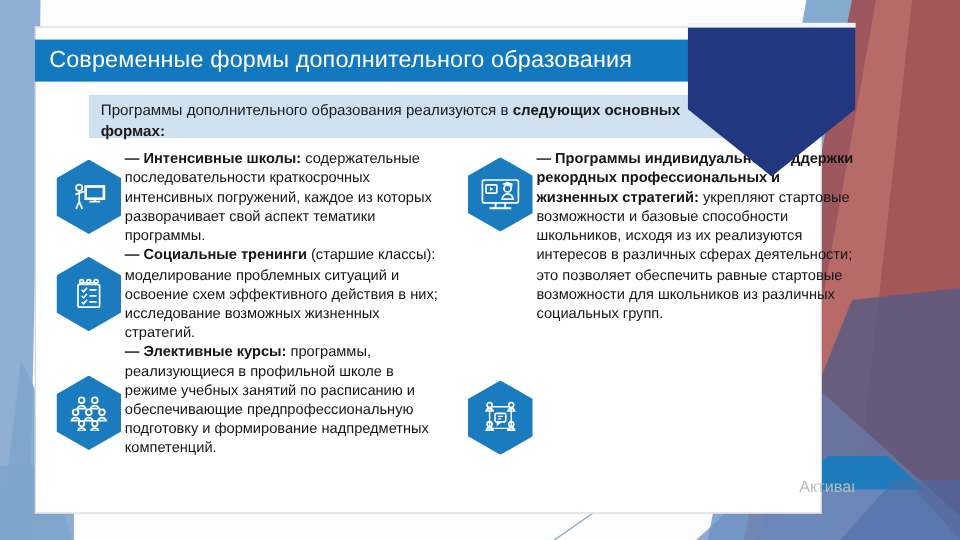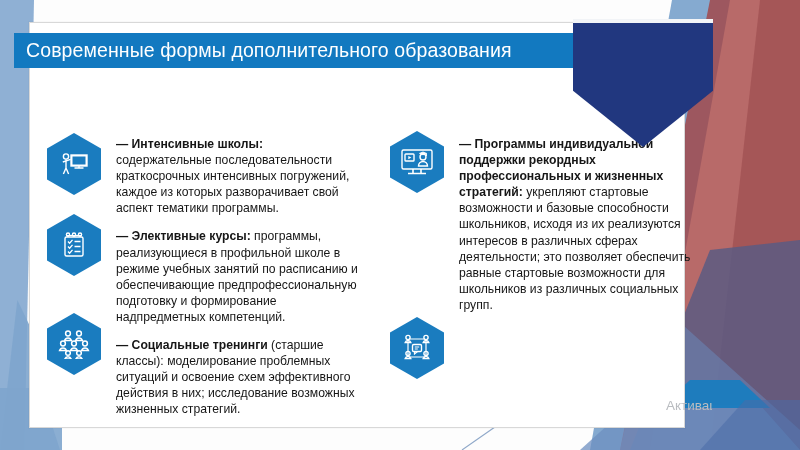--- a/index.html
+++ b/index.html
@@ -28,21 +28,21 @@
   
   .card{
     position:absolute;left:29px;top:22px;width:654px;height:404px;
     background:#ffffff;
     border:1px solid #d8d8d8;
     box-shadow:0 0 0 1px rgba(0,0,0,.02);
   }
 
   
   .title-banner{
-    position:absolute;left:14px;top:33px;width:625px;height:35px;
+    position:absolute;left:29px;top:33px;width:625px;height:35px;
     background:#1279c0;
     display:flex;align-items:center;
   }
   .title-text{
     color:#ffffff;font-size:19.5px;font-weight:400;
     padding-left:12px;letter-spacing:.1px;white-space:nowrap;
   }
 
   
   .intro-box{
@@ -54,21 +54,21 @@
   .intro-text{
     font-size:12.6px;line-height:16.5px;color:#1a1a1a;
   }
   .intro-text b{font-weight:bold;}
 
   
   .col{position:absolute;top:124px;}
   .col-left{left:104px;width:268px;}
   .col-right{left:447px;width:268px;}
   .col p{
-    margin:12px;
+    margin:0;
     font-size:12.2px;line-height:16.1px;color:#161616;
   }
   .col p b{font-weight:bold;}
   .em-dash{white-space:nowrap;}
 
   
   .hex{
     position:absolute;width:54px;height:62px;
     background:#1a7cbf;
     clip-path:polygon(50% 0%,100% 25%,100% 75%,50% 100%,0% 75%,0% 25%);
@@ -149,20 +149,23 @@
 
   <div class="card"></div>
 
   <div class="title-banner">
     <span class="title-text">Современные формы дополнительного образования</span>
   </div>
 
   <div class="pennant-cap"></div>
   <div class="pennant"></div>
 
+  <div class="intro-box">
+    <div class="intro-text"><span>Программы дополнительного образования реализуются в </span><b>следующих основных формах:</b></div>
+  </div>
 
   <div class="hex hex-1">
     <svg width="32" height="32" viewBox="0 0 32 32" fill="none" stroke="#ffffff" stroke-width="1.4">
       <rect x="13" y="7" width="16" height="11" fill="#ffffff" stroke="#ffffff"></rect>
       <rect x="14.5" y="8.5" width="13" height="8" fill="#1a7cbf" stroke="none"></rect>
       <circle cx="8" cy="8.5" r="2.6"></circle>
       <path d="M8 11.2 L8 20 M4.8 14 L12.6 11.4 M8 20 L5.4 26 M8 20 L10.6 26"></path>
       <path d="M21 18 L21 20 M16.5 20 L25.5 20"></path>
     </svg>
   </div>
@@ -231,22 +234,22 @@
           <path d="M22.2 26.5 a2.9 2.9 0 0 1 5.6 0 z"></path>
       </g>
       <rect x="11.5" y="12.5" width="9" height="7" rx="1.2"></rect>
       <path d="M13.5 19.5 L13.5 22 L16.5 19.5" stroke-width="1.2"></path>
       <path d="M13.8 15 L18.2 15 M13.8 17 L16.8 17" stroke-width="1.1"></path>
     </svg>
   </div>
 
   <div class="col col-left">
     <p><b class="em-dash">— Интенсивные школы:</b><span> содержательные последовательности краткосрочных интенсивных погружений, каждое из которых разворачивает свой аспект тематики программы.</span></p>
+    <p><b class="em-dash"> — Социальные тренинги</b><span> (старшие классы): моделирование проблемных ситуаций и освоение схем эффективного действия в них; исследование возможных жизненных стратегий.</span></p>
     <p><b class="em-dash">— Элективные курсы:</b><span> программы, реализующиеся в профильной школе в режиме учебных занятий по расписанию и обеспечивающие предпрофессиональную подготовку и формирование надпредметных компетенций.</span></p>
-    <p><b class="em-dash"> — Социальные тренинги</b><span> (старшие классы): моделирование проблемных ситуаций и освоение схем эффективного действия в них; исследование возможных жизненных стратегий.</span></p>
   </div>
 
   <div class="col col-right">
     <p><b>— Программы индивидуальной поддержки рекордных профессиональных и жизненных стратегий:</b><span> укрепляют стартовые возможности и базовые способности школьников, исходя из их реализуются интересов в различных сферах деятельности; это позволяет обеспечить равные стартовые возможности для школьников из различных социальных групп.</span></p>
   </div>
 
   <div class="wm-clip">
     <span class="watermark">Активаци</span>
   </div>
 

